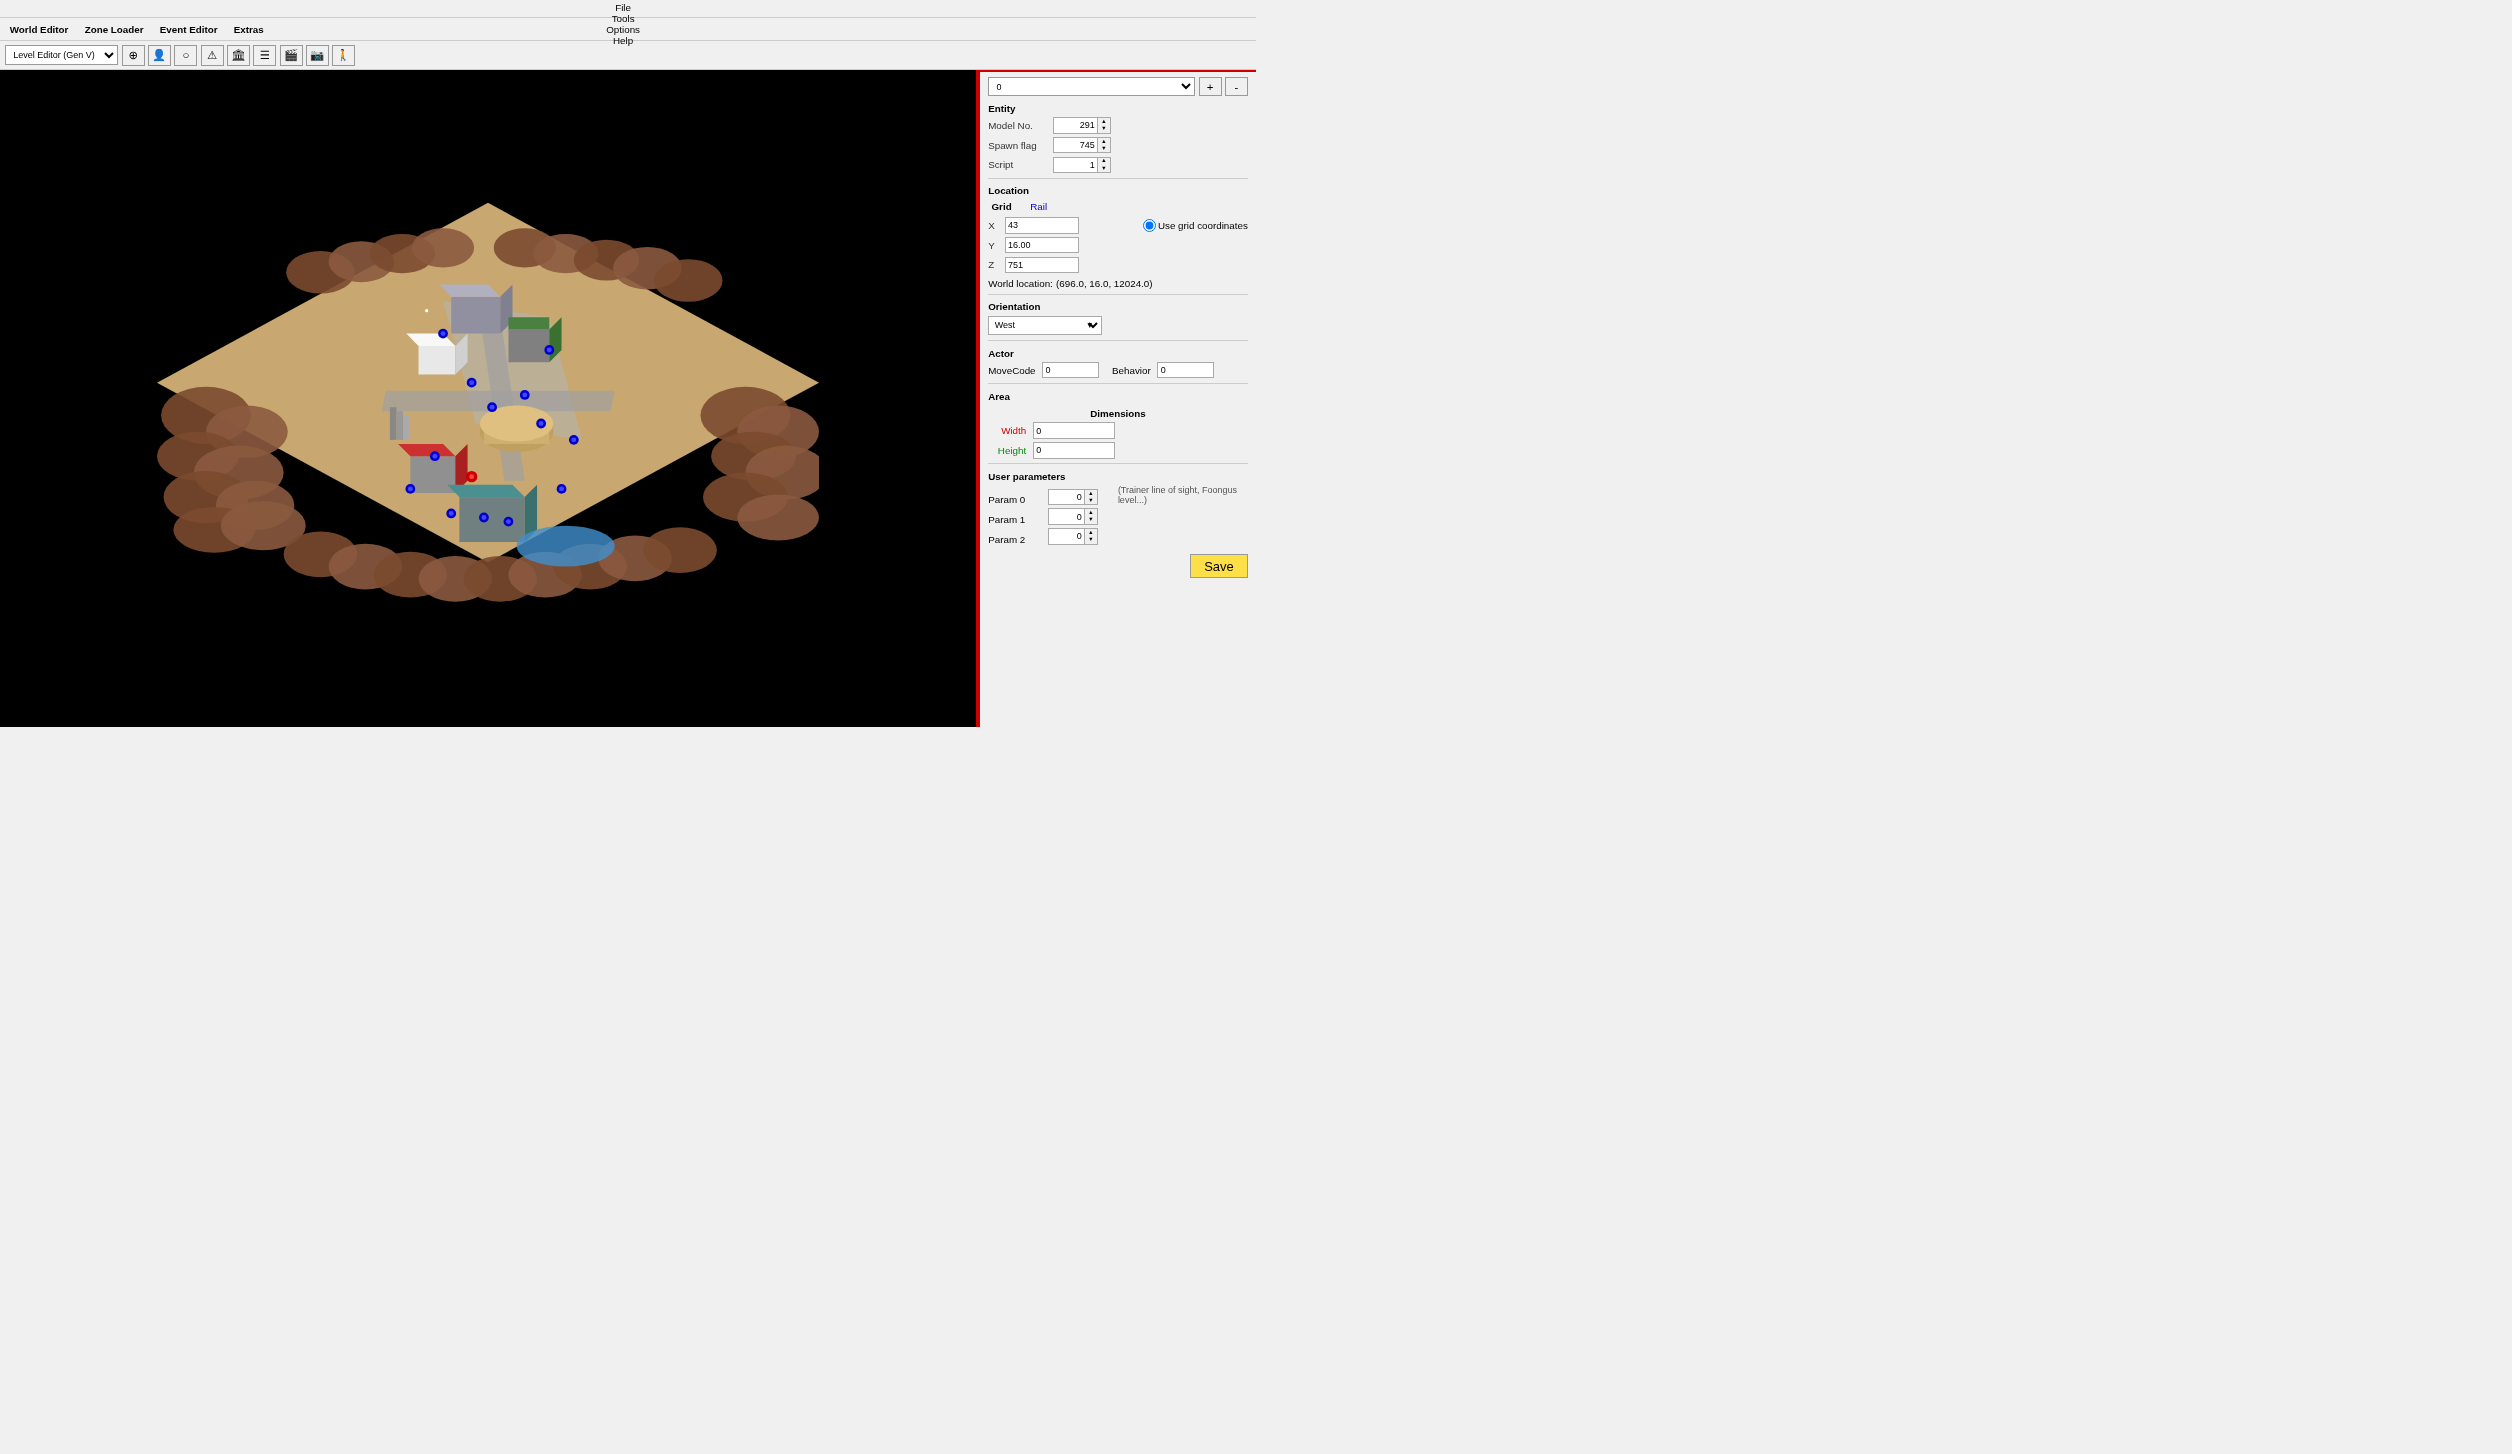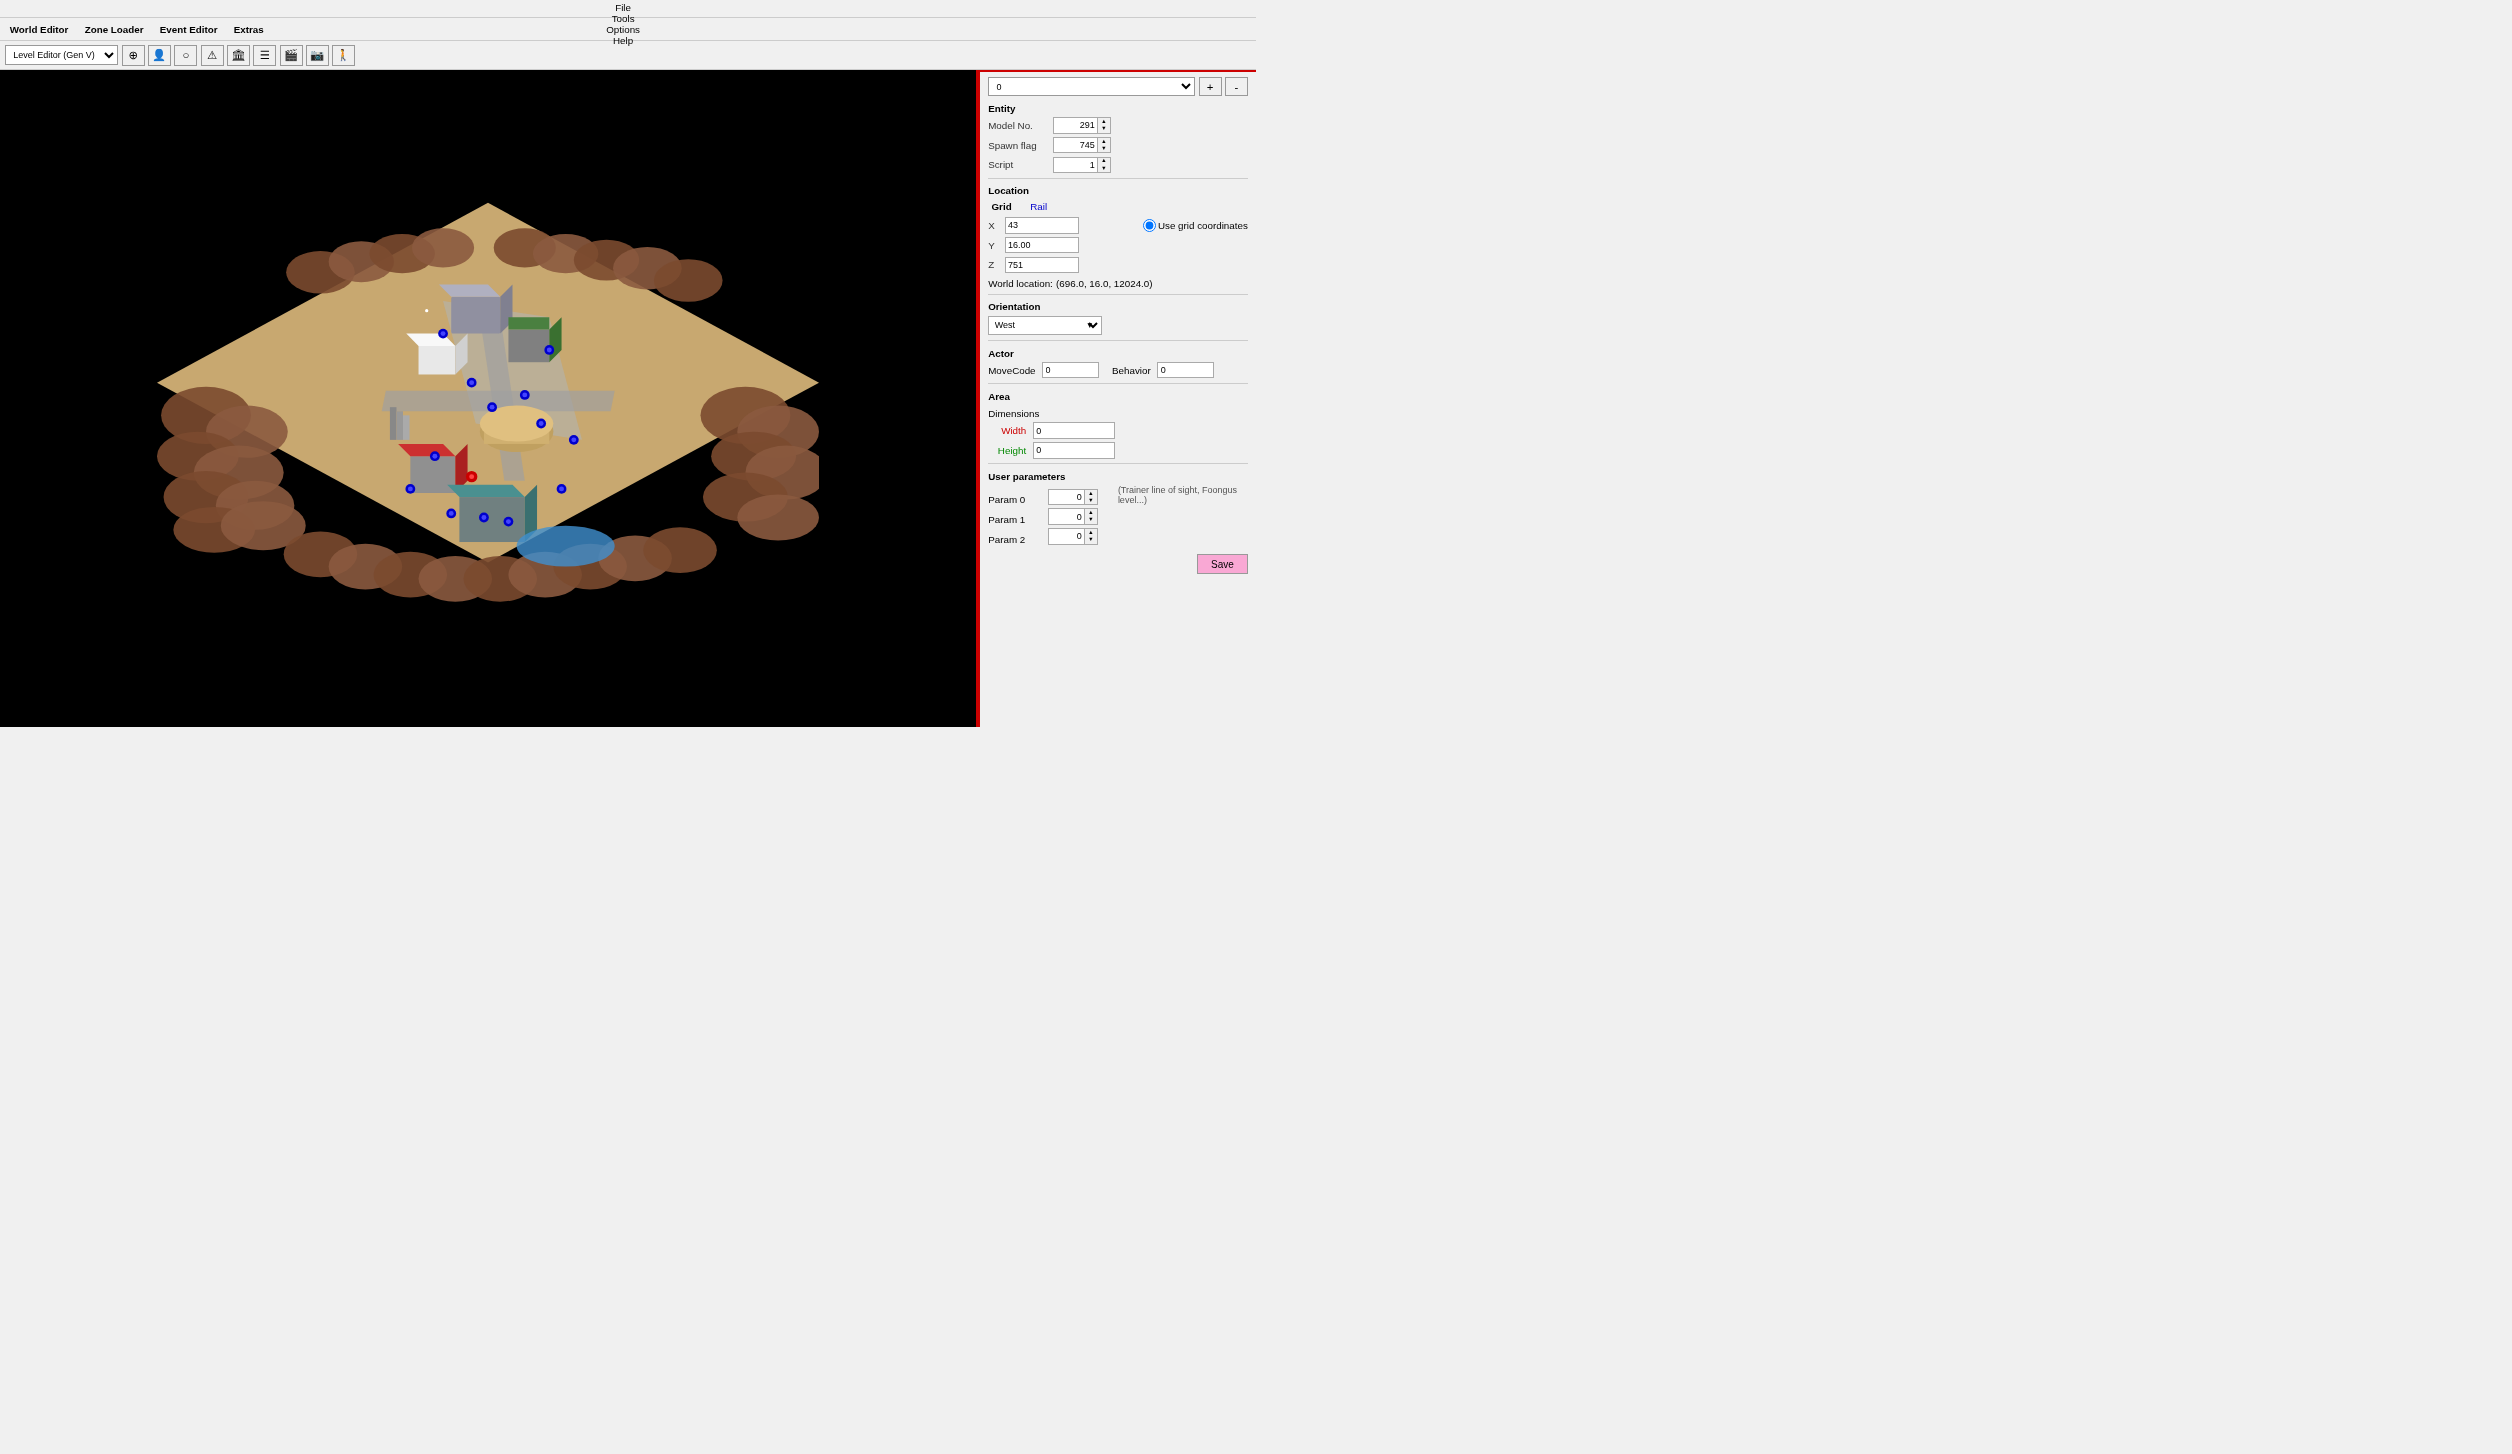--- a/index.html
+++ b/index.html
@@ -232,23 +232,23 @@
     }
     .param-label { font-size: 9.8px; min-width: 43px; }
     .param-hint { font-size: 9px; color: #555; margin-left: 3.3px; }
 
     
     .save-btn {
       display: block;
       margin: 9.8px 0 3.3px auto;
       padding: 3.3px 13px;
       border: 0.8px solid #999;
-      background: #f9a8d4;
-      cursor: pointer;
-      font-size: 10px;
+      background: #fde047;
+      cursor: pointer;
+      font-size: 13px;
     }
 
     
     .divider {
       border: none;
       border-top: 0.8px solid #ccc;
       margin: 4.9px 0;
     }
 
     
@@ -520,21 +520,21 @@
     <div class="actor-row">
       <span>MoveCode</span>
       <input type="text" class="form-input" style="width: 57px;" value="0">
       <span style="margin-left:6.5px;">Behavior</span>
       <input type="text" class="form-input" style="width: 57px;" value="0">
     </div>
 
     <hr class="divider">
 
     <div class="section-header">Area</div>
-    <div class="section-header" style="font-weight:normal;">Dimensions</div>
+    <div class="section-header" style="font-weight:bold;text-align:center;">Dimensions</div>
 
     <div class="form-row" style="margin-top:3.3px;">
       <span class="label-width">Width</span>
       <input type="text" class="form-input" style="width: 82px; margin-left: 6.5px;" value="0">
     </div>
 
     <div class="form-row">
       <span class="label-height">Height</span>
       <input type="text" class="form-input" style="width: 82px; margin-left: 6.5px;" value="0">
     </div>

